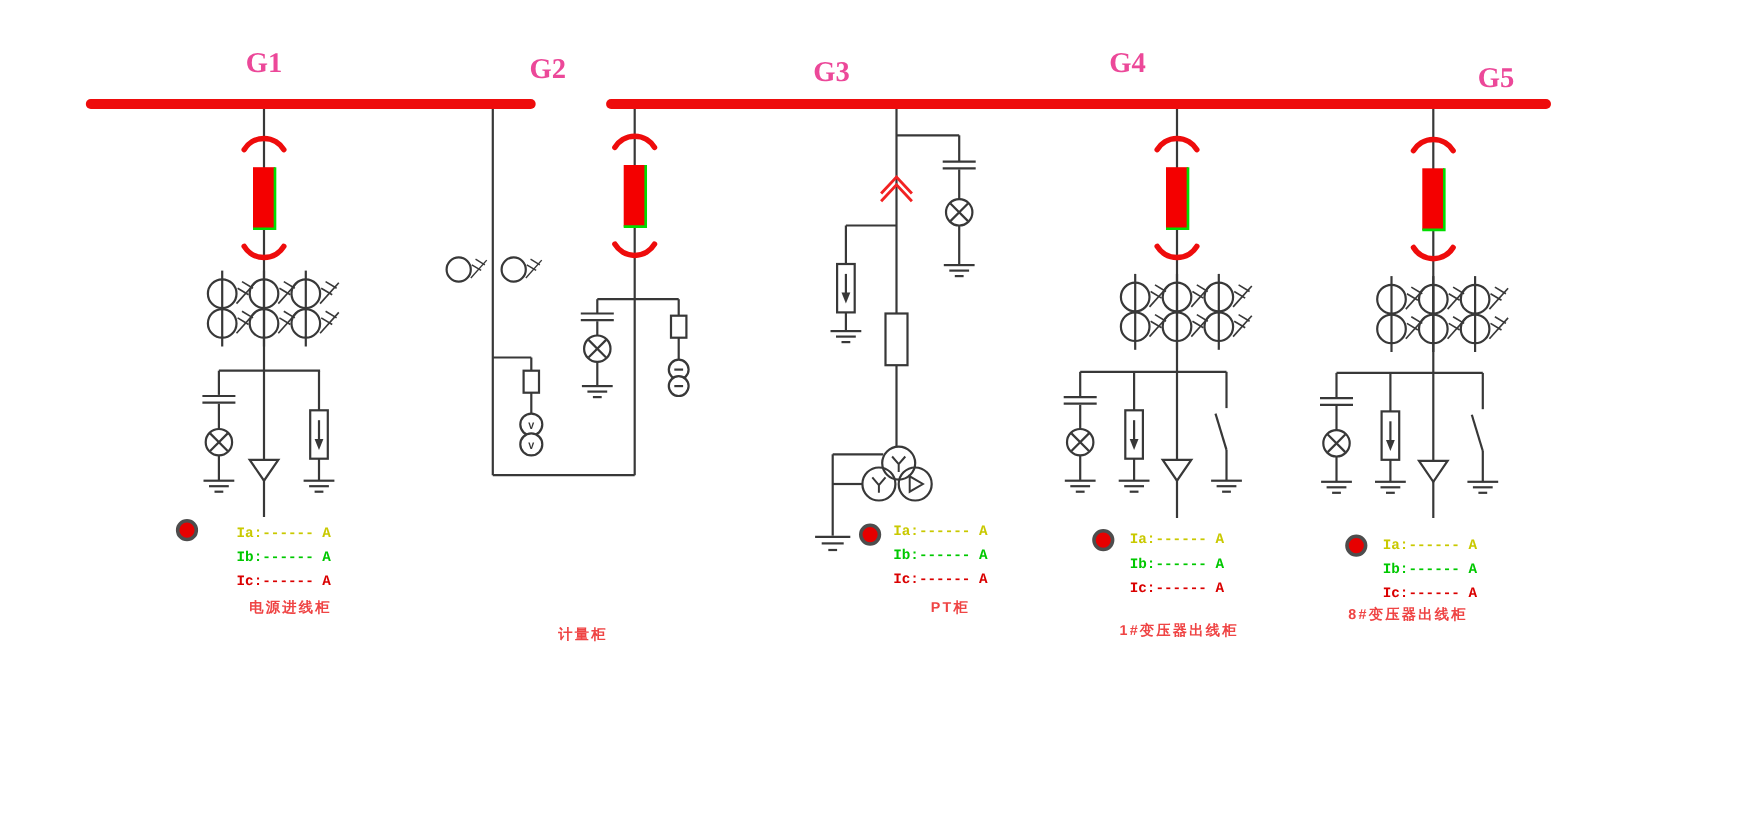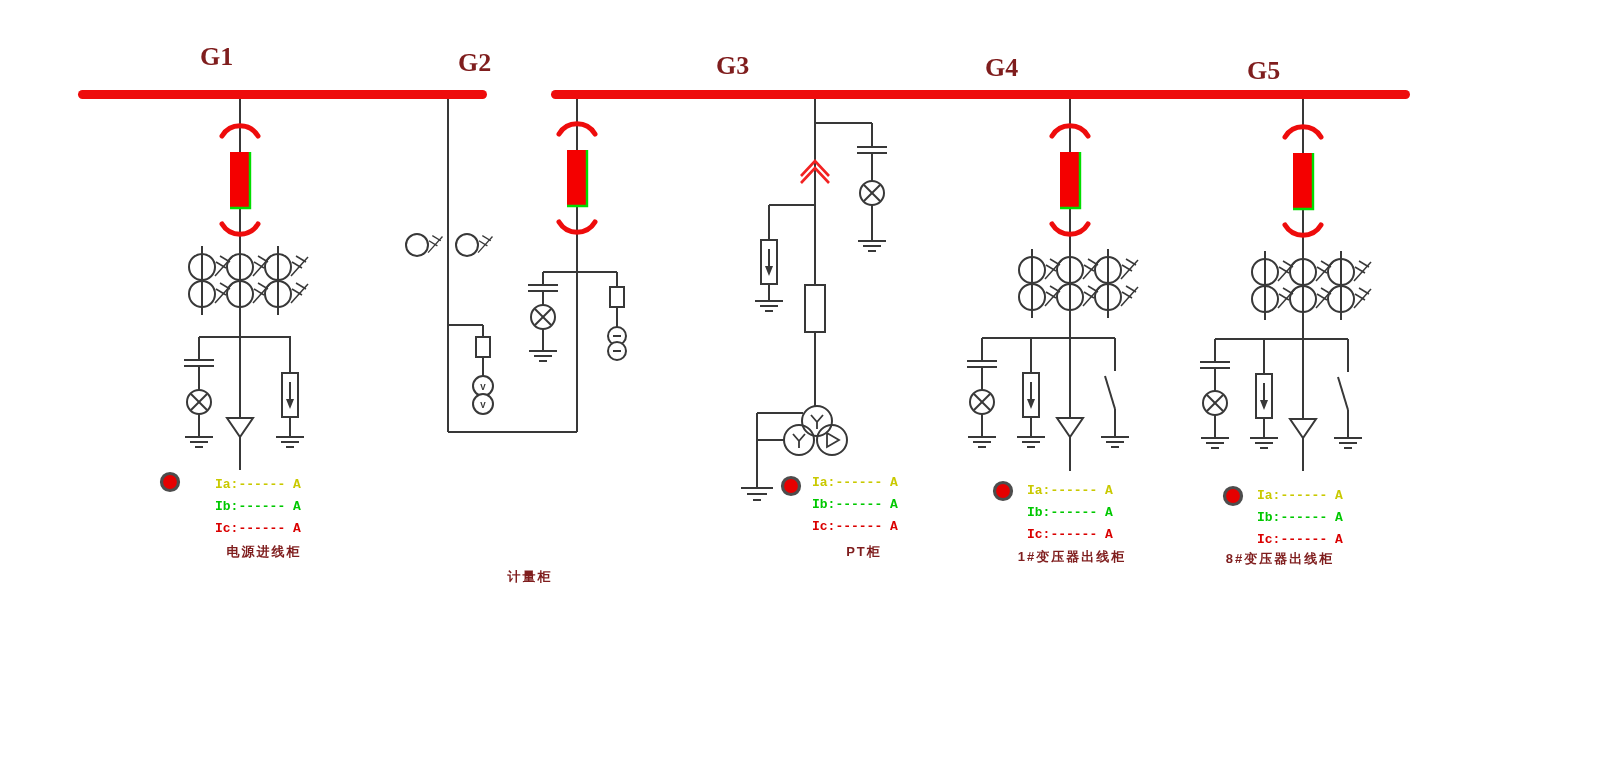--- a/index.html
+++ b/index.html
@@ -1,21 +1,21 @@
 <!DOCTYPE html>
 <html><head>
 <meta charset="utf-8">
 <style>
   html,body{margin:0;padding:0;background:#ffffff}
   .stage{position:relative;width:1600px;height:762px;background:#fff;overflow:hidden;font-family:"Liberation Sans","DejaVu Sans",sans-serif}
   .stage svg{position:absolute;left:0;top:0}
-  .glabel{position:absolute;width:80px;font:bold 26px "Liberation Serif","DejaVu Serif",serif;color:#7f1d1d}
+  .glabel{position:absolute;text-align:center;width:80px;font:bold 26px "Liberation Serif","DejaVu Serif",serif;color:#ec4899}
   .readings{position:absolute}
   .rrow{font:bold 13px "Liberation Mono","DejaVu Sans Mono",monospace;line-height:22px;white-space:pre}
-  .cab{position:absolute;text-align:center;width:160px;font:bold 13px "Liberation Sans","DejaVu Sans",sans-serif;color:#7f1d1d;letter-spacing:2px}
+  .cab{position:absolute;text-align:center;width:160px;font:bold 13px "Liberation Sans","DejaVu Sans",sans-serif;color:#ef4444;letter-spacing:2px}
   .ln{stroke:#383838;stroke-width:2;fill:none}
   .lnw{stroke:#383838;stroke-width:2;fill:#fff}
   .tapl{stroke:#383838;stroke-width:1.5;fill:none}
   .busbar{fill:#ee0c0c}
   .rarc{stroke:#ee0c0c;stroke-width:5;fill:none;stroke-linecap:round}
   .brect{fill:#f40000}
   .gedge{stroke:#00dd00;stroke-width:2.4;fill:none}
   .chev{stroke:#f22222;stroke-width:2.6;fill:none;stroke-linejoin:miter}
   .dotc{fill:#e60000;stroke:#4d4d4d;stroke-width:3.2}
   .vtxt{font:bold 9px "Liberation Mono","DejaVu Sans Mono",monospace;fill:#383838;text-anchor:middle}
@@ -261,22 +261,22 @@
       <line class="ln" x1="1348" y1="410" x2="1348" y2="438"></line>
       <use href="#sym-gnd" x="1348" y="438"></use>
     </g>
     <use href="#sym-dot" x="1233" y="496"></use>
   </g>
 </svg>
 
 <div class="glabel" style="left:200px;top:42px">G1</div>
 <div class="glabel" style="left:458px;top:48px">G2</div>
 <div class="glabel" style="left:716px;top:51px">G3</div>
-<div class="glabel" style="left:985px;top:53px">G4</div>
-<div class="glabel" style="left:1247px;top:56px">G5</div>
+<div class="glabel" style="left:985px;top:42px">G4</div>
+<div class="glabel" style="left:1320px;top:56px">G5</div>
 
 <div class="readings" style="left:215px;top:474px">
   <div class="rrow" style="color: rgb(201, 201, 0);">Ia:------ A</div>
   <div class="rrow" style="color: rgb(0, 200, 0);">Ib:------ A</div>
   <div class="rrow" style="color: rgb(218, 0, 0);">Ic:------ A</div>
 </div>
 <div class="readings" style="left:812px;top:472px">
   <div class="rrow" style="color: rgb(201, 201, 0);">Ia:------ A</div>
   <div class="rrow" style="color: rgb(0, 200, 0);">Ib:------ A</div>
   <div class="rrow" style="color: rgb(218, 0, 0);">Ic:------ A</div>
@@ -288,16 +288,16 @@
 </div>
 <div class="readings" style="left:1257px;top:485px">
   <div class="rrow" style="color: rgb(201, 201, 0);">Ia:------ A</div>
   <div class="rrow" style="color: rgb(0, 200, 0);">Ib:------ A</div>
   <div class="rrow" style="color: rgb(218, 0, 0);">Ic:------ A</div>
 </div>
 
 <div class="cab" style="left:184px;top:543px">电源进线柜</div>
 <div class="cab" style="left:450px;top:568px">计量柜</div>
 <div class="cab" style="left:784px;top:543px">PT柜</div>
-<div class="cab" style="left:992px;top:548px">1#变压器出线柜</div>
+<div class="cab" style="left:992px;top:564px">1#变压器出线柜</div>
 <div class="cab" style="left:1200px;top:550px">8#变压器出线柜</div>
 
 </div>
 
 </body></html>

